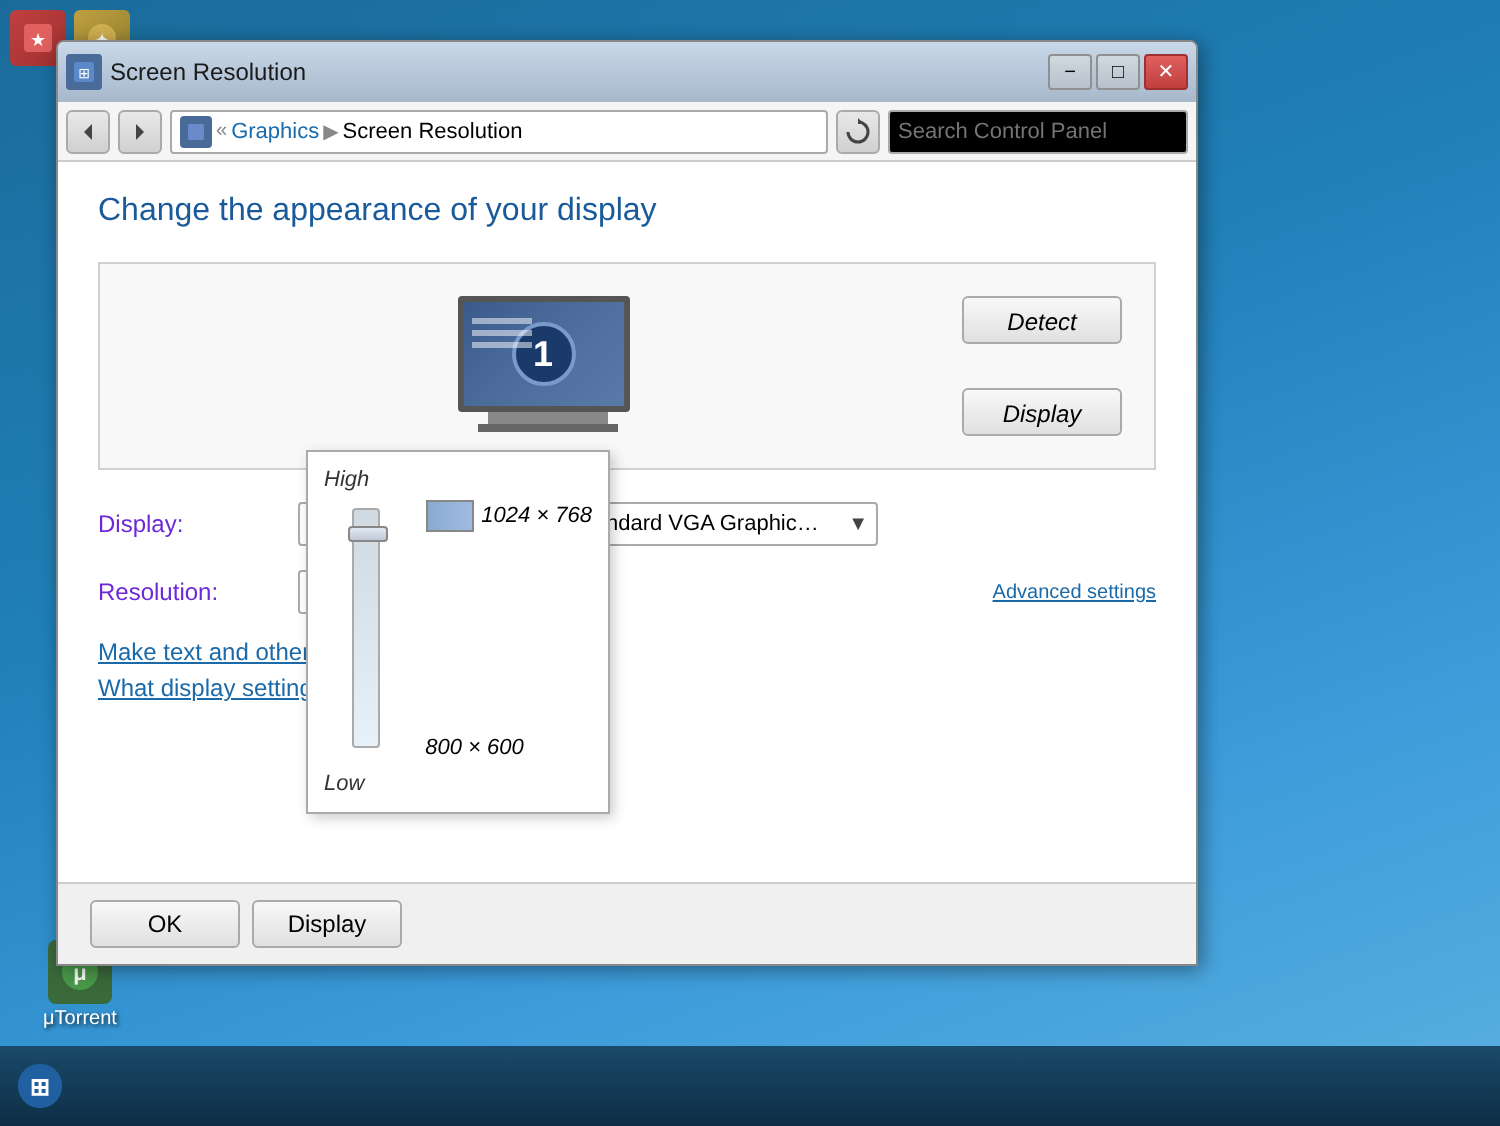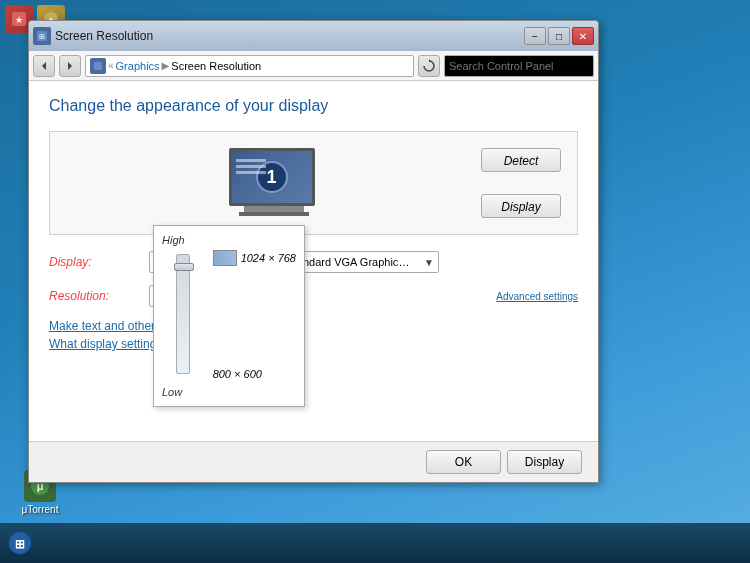--- a/index.html
+++ b/index.html
@@ -348,22 +348,21 @@
     
     .form-row {
       display: flex;
       align-items: center;
       margin-bottom: 12px;
     }
 
     .form-label {
       width: 100px;
       font-size: 12px;
-      color: #ef4444;
-      font-style: italic;
+      color: #6d28d9;
     }
 
     .form-control-select {
       width: 290px;
       height: 22px;
       border: 1px solid #aaa;
       border-radius: 2px;
       background: white;
       font-size: 11px;
       padding: 0 4px;
@@ -410,21 +409,20 @@
       display: block;
       margin-bottom: 4px;
     }
 
     
     .bottom-bar {
       background: #f0f0f0;
       border-top: 1px solid #ccc;
       padding: 8px 16px;
       display: flex;
-      justify-content: flex-end;
       gap: 6px;
     }
 
     .bottom-btn {
       width: 75px;
       height: 24px;
       border-radius: 3px;
       border: 1px solid #aaa;
       background: linear-gradient(to bottom, #f8f8f8, #e0e0e0);
       font-size: 12px;

